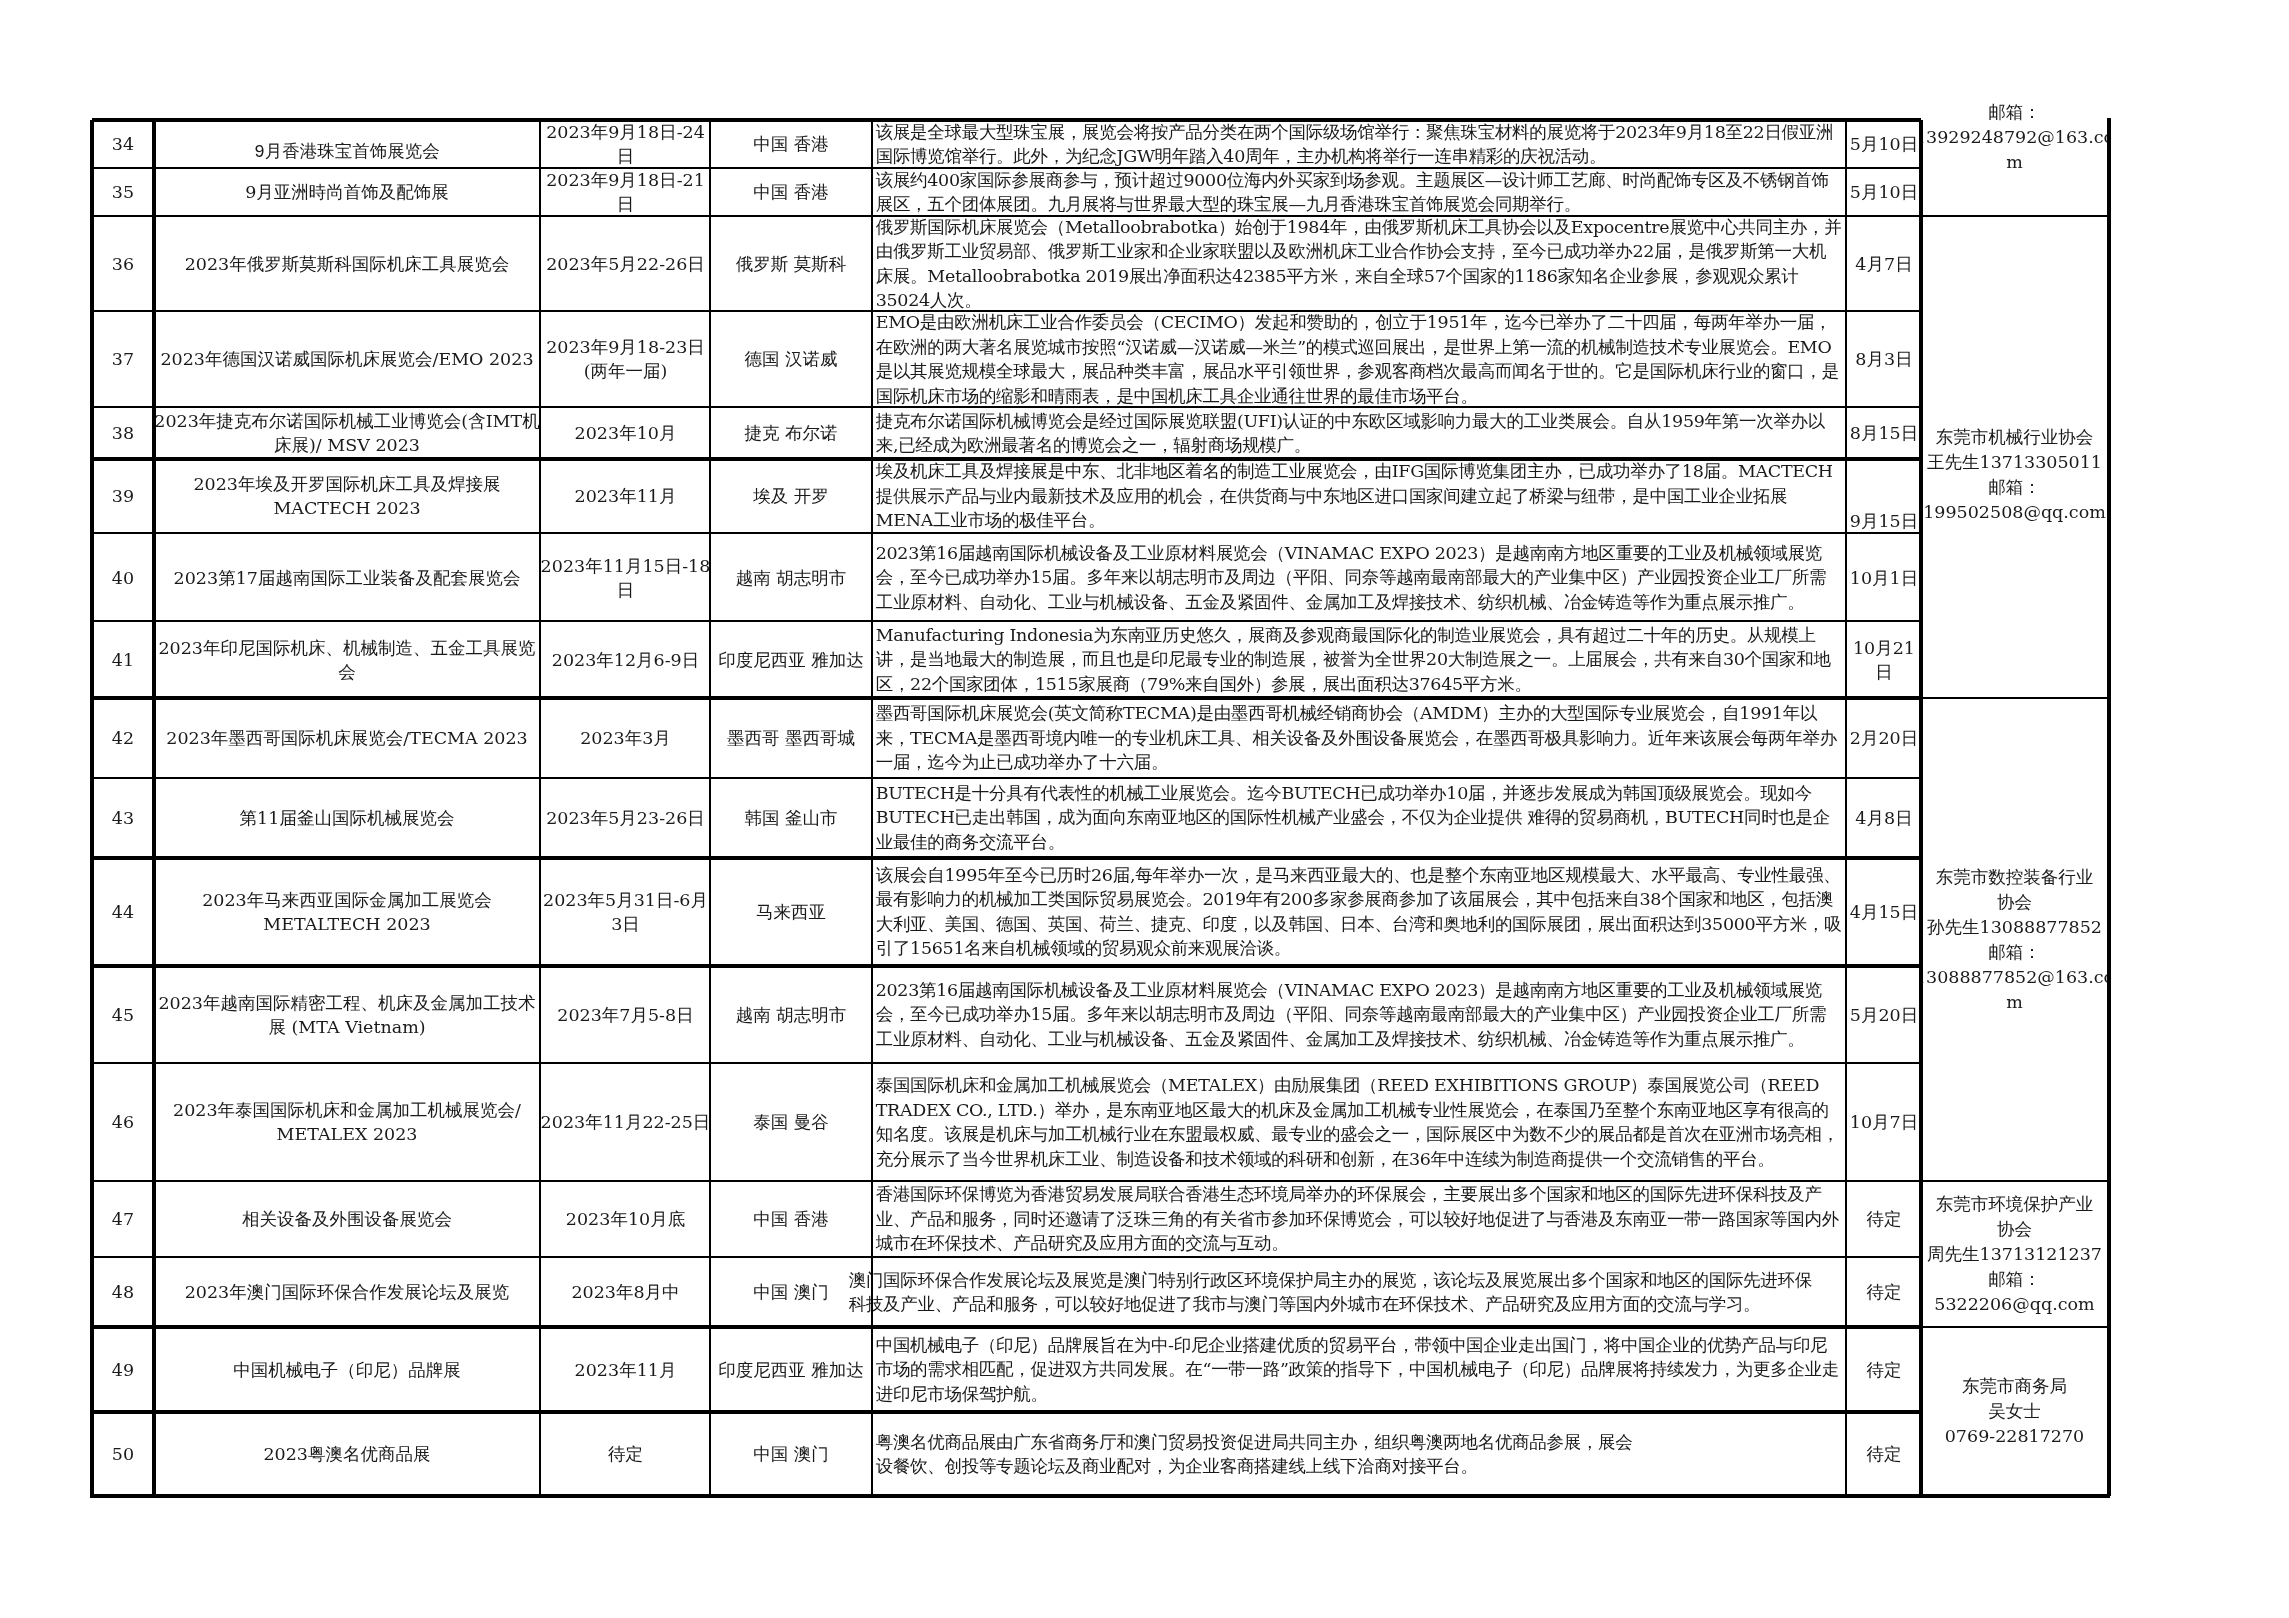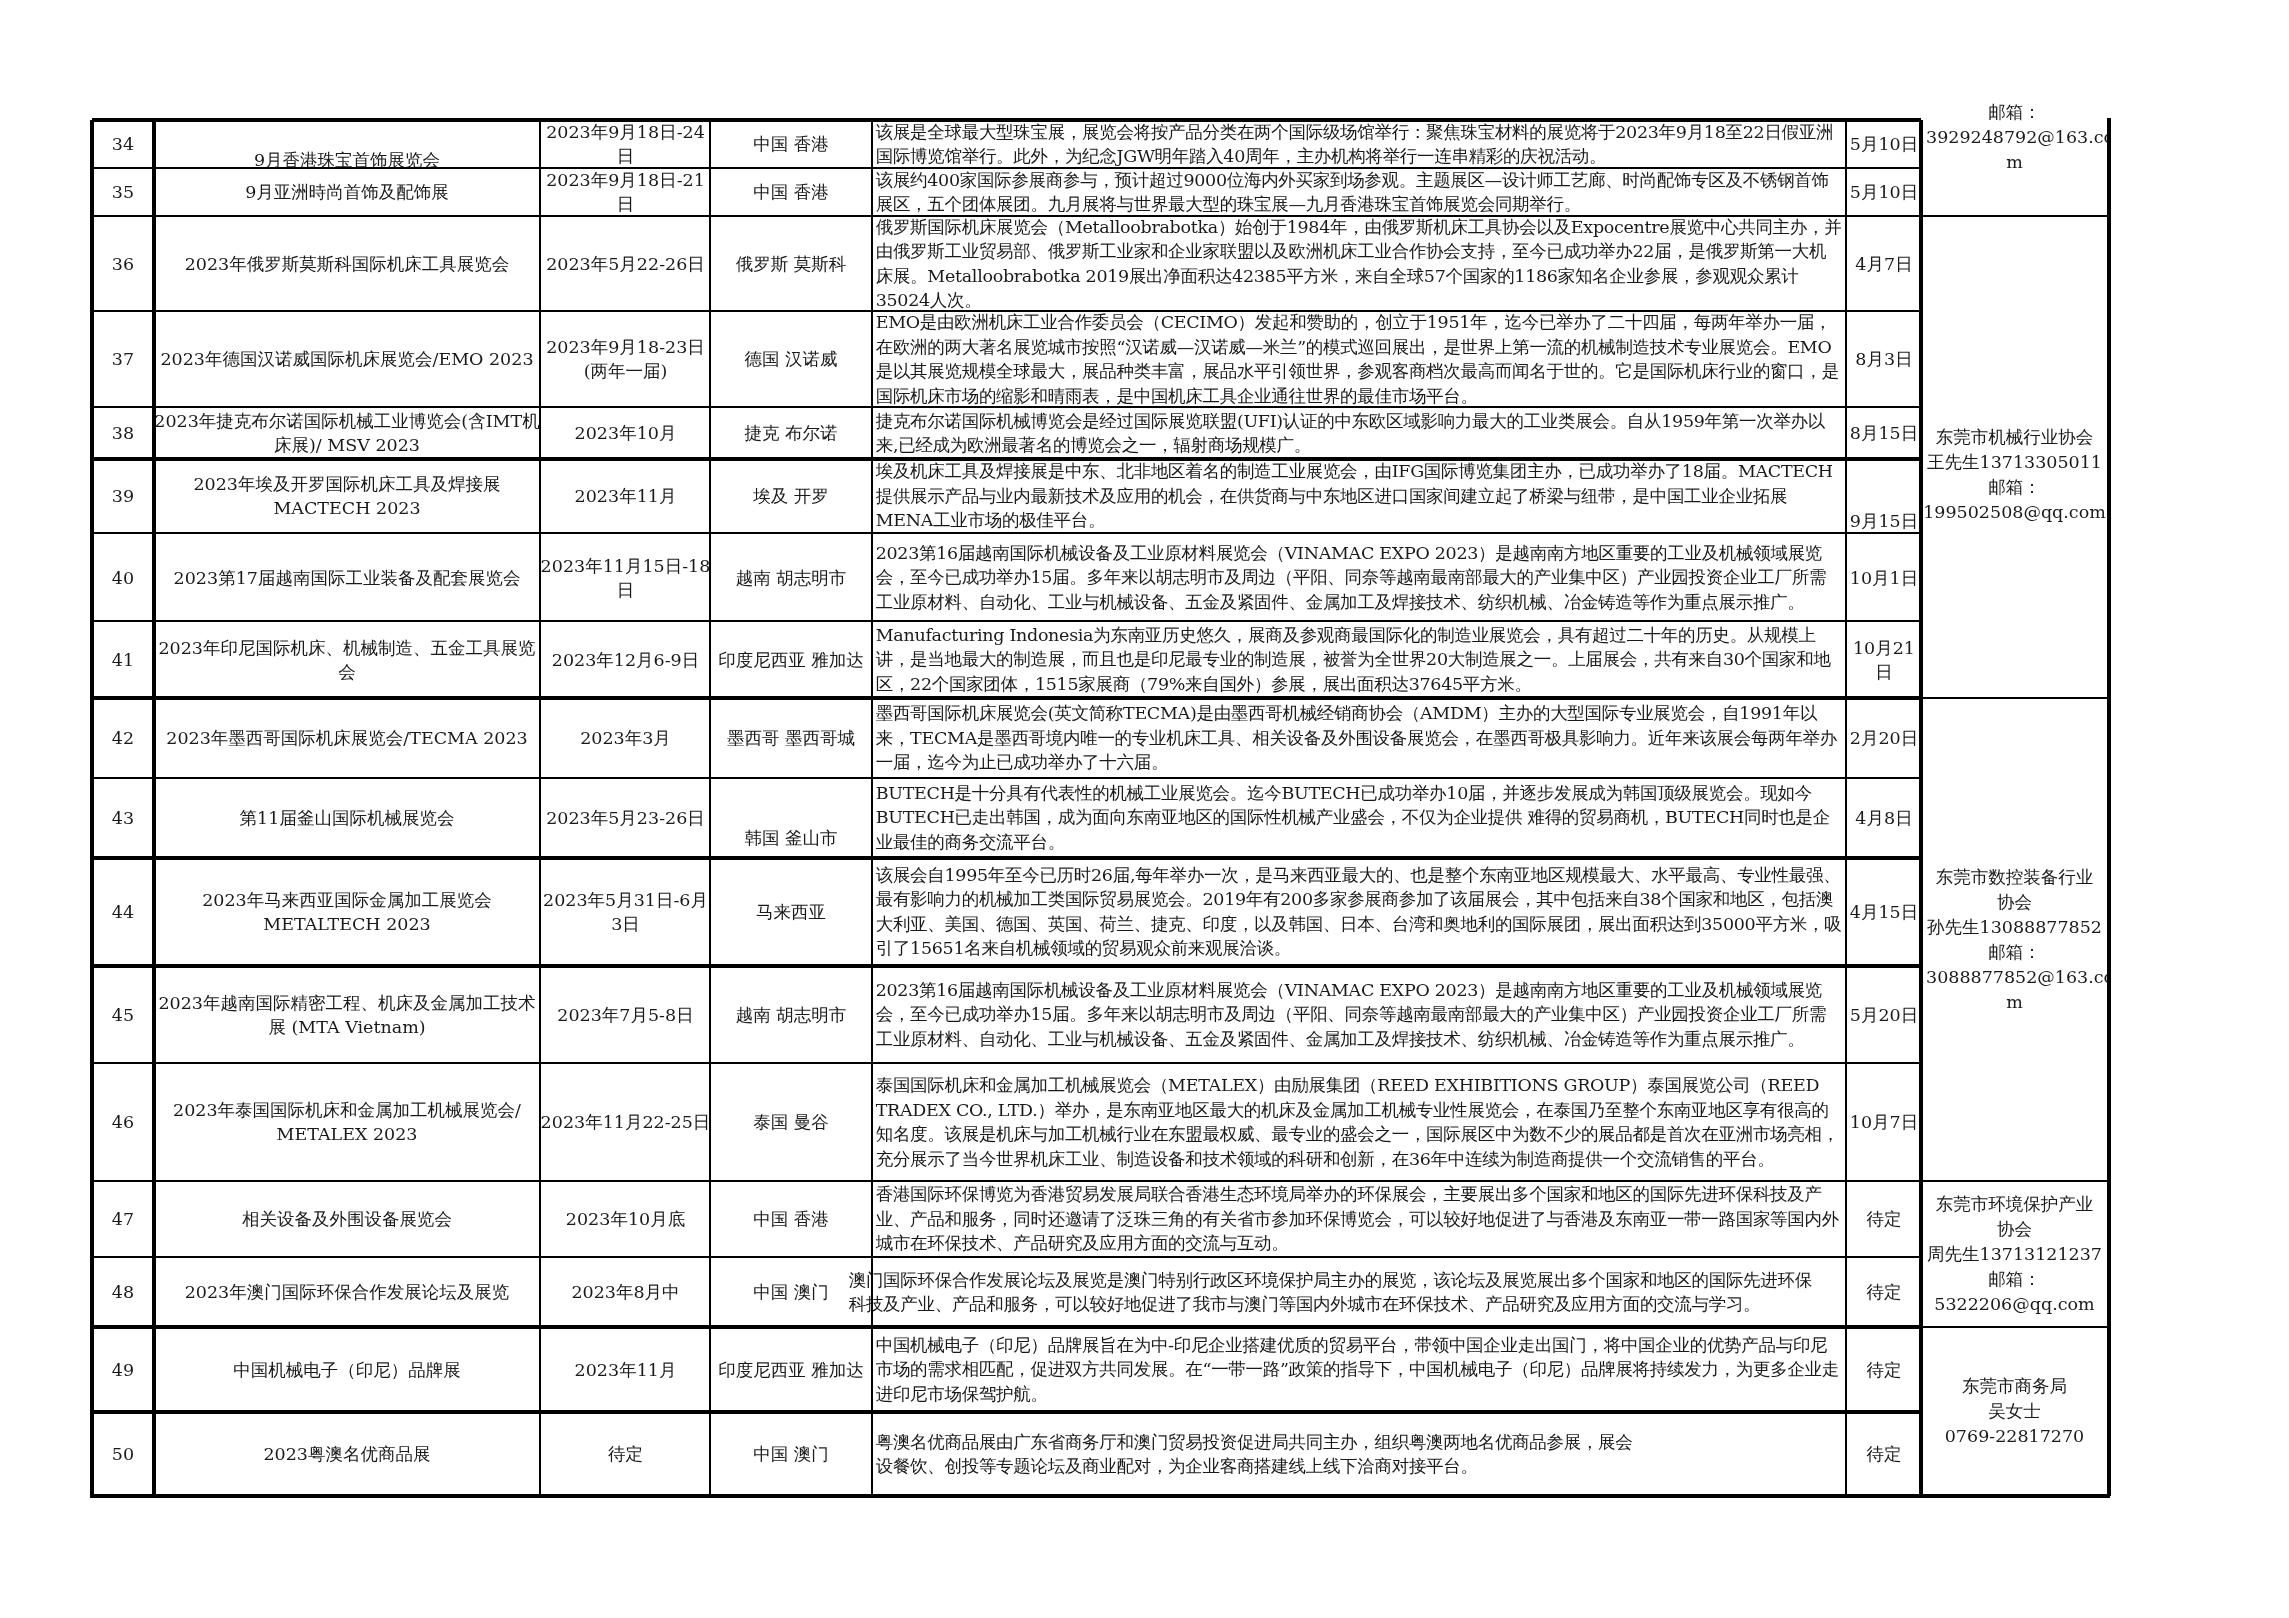--- a/index.html
+++ b/index.html
@@ -16,21 +16,21 @@
   .vl.thick { width: 3.7px; }
   .contact { font-size: 17.5px; line-height: 25px; }
 </style>
 </head>
 <body>
 
 <div class="tbl" id="tbl">
     <div class="cell" style="left: 0px; top: 0px; width: 62px; height: 48px;">
       <span>34</span>
     </div>
-    <div class="cell" style="left: 62px; top: 16px; width: 386px; height: 48px;">
+    <div class="cell" style="left: 62px; top: 8px; width: 386px; height: 48px; font-family: Liberation Mono, monospace;">
       <span>9月香港珠宝首饰展览会</span>
     </div>
     <div class="cell" style="left: 448px; top: 0px; width: 171px; height: 48px;">
       <span>2023年9月18日-24日</span>
     </div>
     <div class="cell" style="left: 618px; top: 0px; width: 162px; height: 48px;">
       <span>中国  香港</span>
     </div>
     <div class="cell desc" style="left: 780px; top: 0px; width: 974px; height: 48px;">
       <span>该展是全球最大型珠宝展，展览会将按产品分类在两个国际级场馆举行：聚焦珠宝材料的展览将于2023年9月18至22日假亚洲国际博览馆举行。此外，为纪念JGW明年踏入40周年，主办机构将举行一连串精彩的庆祝活动。</span>
@@ -186,21 +186,21 @@
     </div>
     <div class="cell" style="left: 0px; top: 658px; width: 62px; height: 79px;">
       <span>43</span>
     </div>
     <div class="cell" style="left: 62px; top: 658px; width: 386px; height: 79px;">
       <span>第11届釜山国际机械展览会</span>
     </div>
     <div class="cell" style="left: 448px; top: 658px; width: 171px; height: 79px;">
       <span>2023年5月23-26日</span>
     </div>
-    <div class="cell" style="left: 618px; top: 658px; width: 162px; height: 79px; margin-top: 20px;">
+    <div class="cell" style="left: 618px; top: 658px; width: 162px; height: 79px;">
       <span>韩国  釜山市</span>
     </div>
     <div class="cell desc" style="left: 780px; top: 658px; width: 974px; height: 79px;">
       <span>BUTECH是十分具有代表性的机械工业展览会。迄今BUTECH已成功举办10届，并逐步发展成为韩国顶级展览会。现如今BUTECH已走出韩国，成为面向东南亚地区的国际性机械产业盛会，不仅为企业提供  难得的贸易商机，BUTECH同时也是企业最佳的商务交流平台。</span>
     </div>
     <div class="cell" style="left: 1754px; top: 658px; width: 76px; height: 79px;">
       <span>4月8日</span>
     </div>
     <div class="cell" style="left: 0px; top: 737px; width: 62px; height: 109px;">
       <span>44</span>

